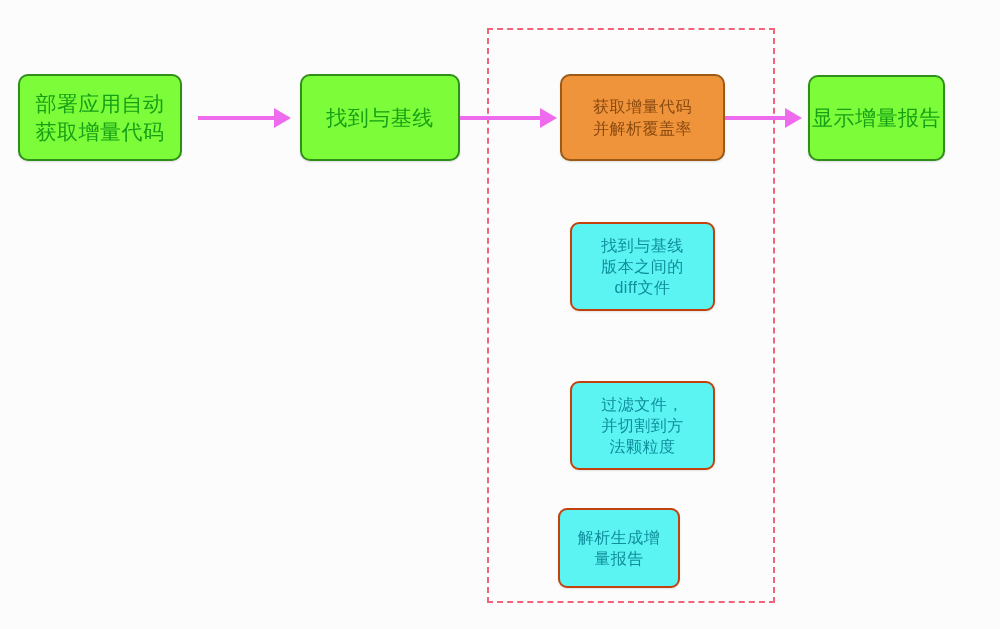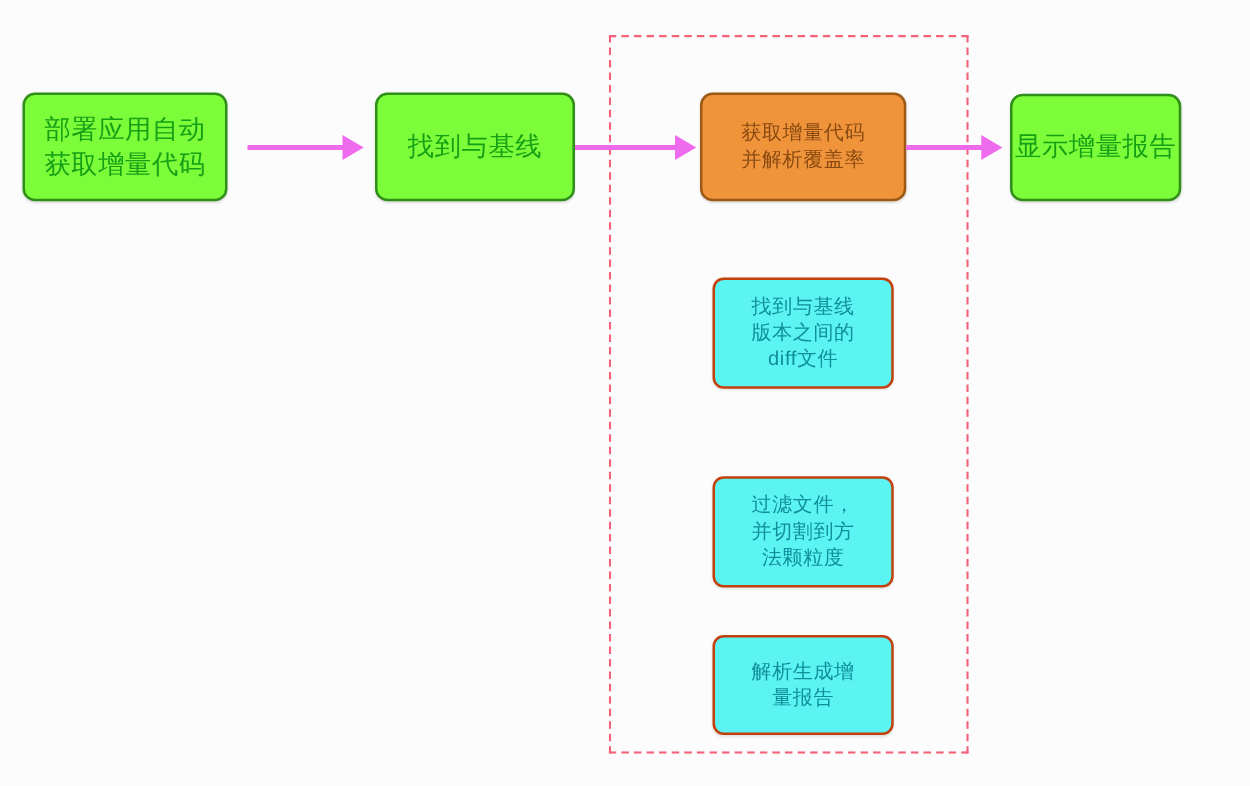--- a/index.html
+++ b/index.html
@@ -110,16 +110,16 @@
   <div class="node node-green" style="left:808px; top:75px; width:137px; height:86px;">显示增量报告</div>
 
   <div class="node node-cyan" style="left:570px; top:222px; width:145px; height:89px;">找到与基线
 版本之间的
 diff文件</div>
 
   <div class="node node-cyan" style="left:570px; top:365px; width:145px; height:89px;margin-top:16px;">过滤文件，
 并切割到方
 法颗粒度</div>
 
-  <div class="node node-cyan" style="left:570px; top:508px; width:145px; height:80px;">解析生成增
+  <div class="node node-cyan" style="left:558px; top:508px; width:122px; height:80px;">解析生成增
 量报告</div>
 
 </div>
 
 </body></html>

